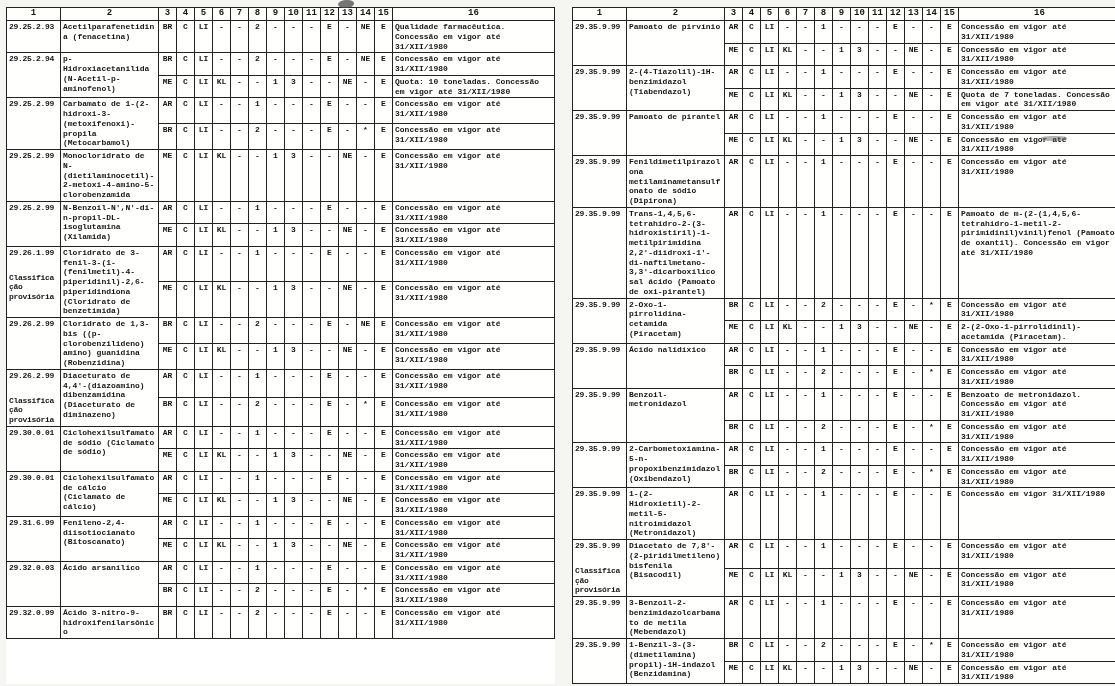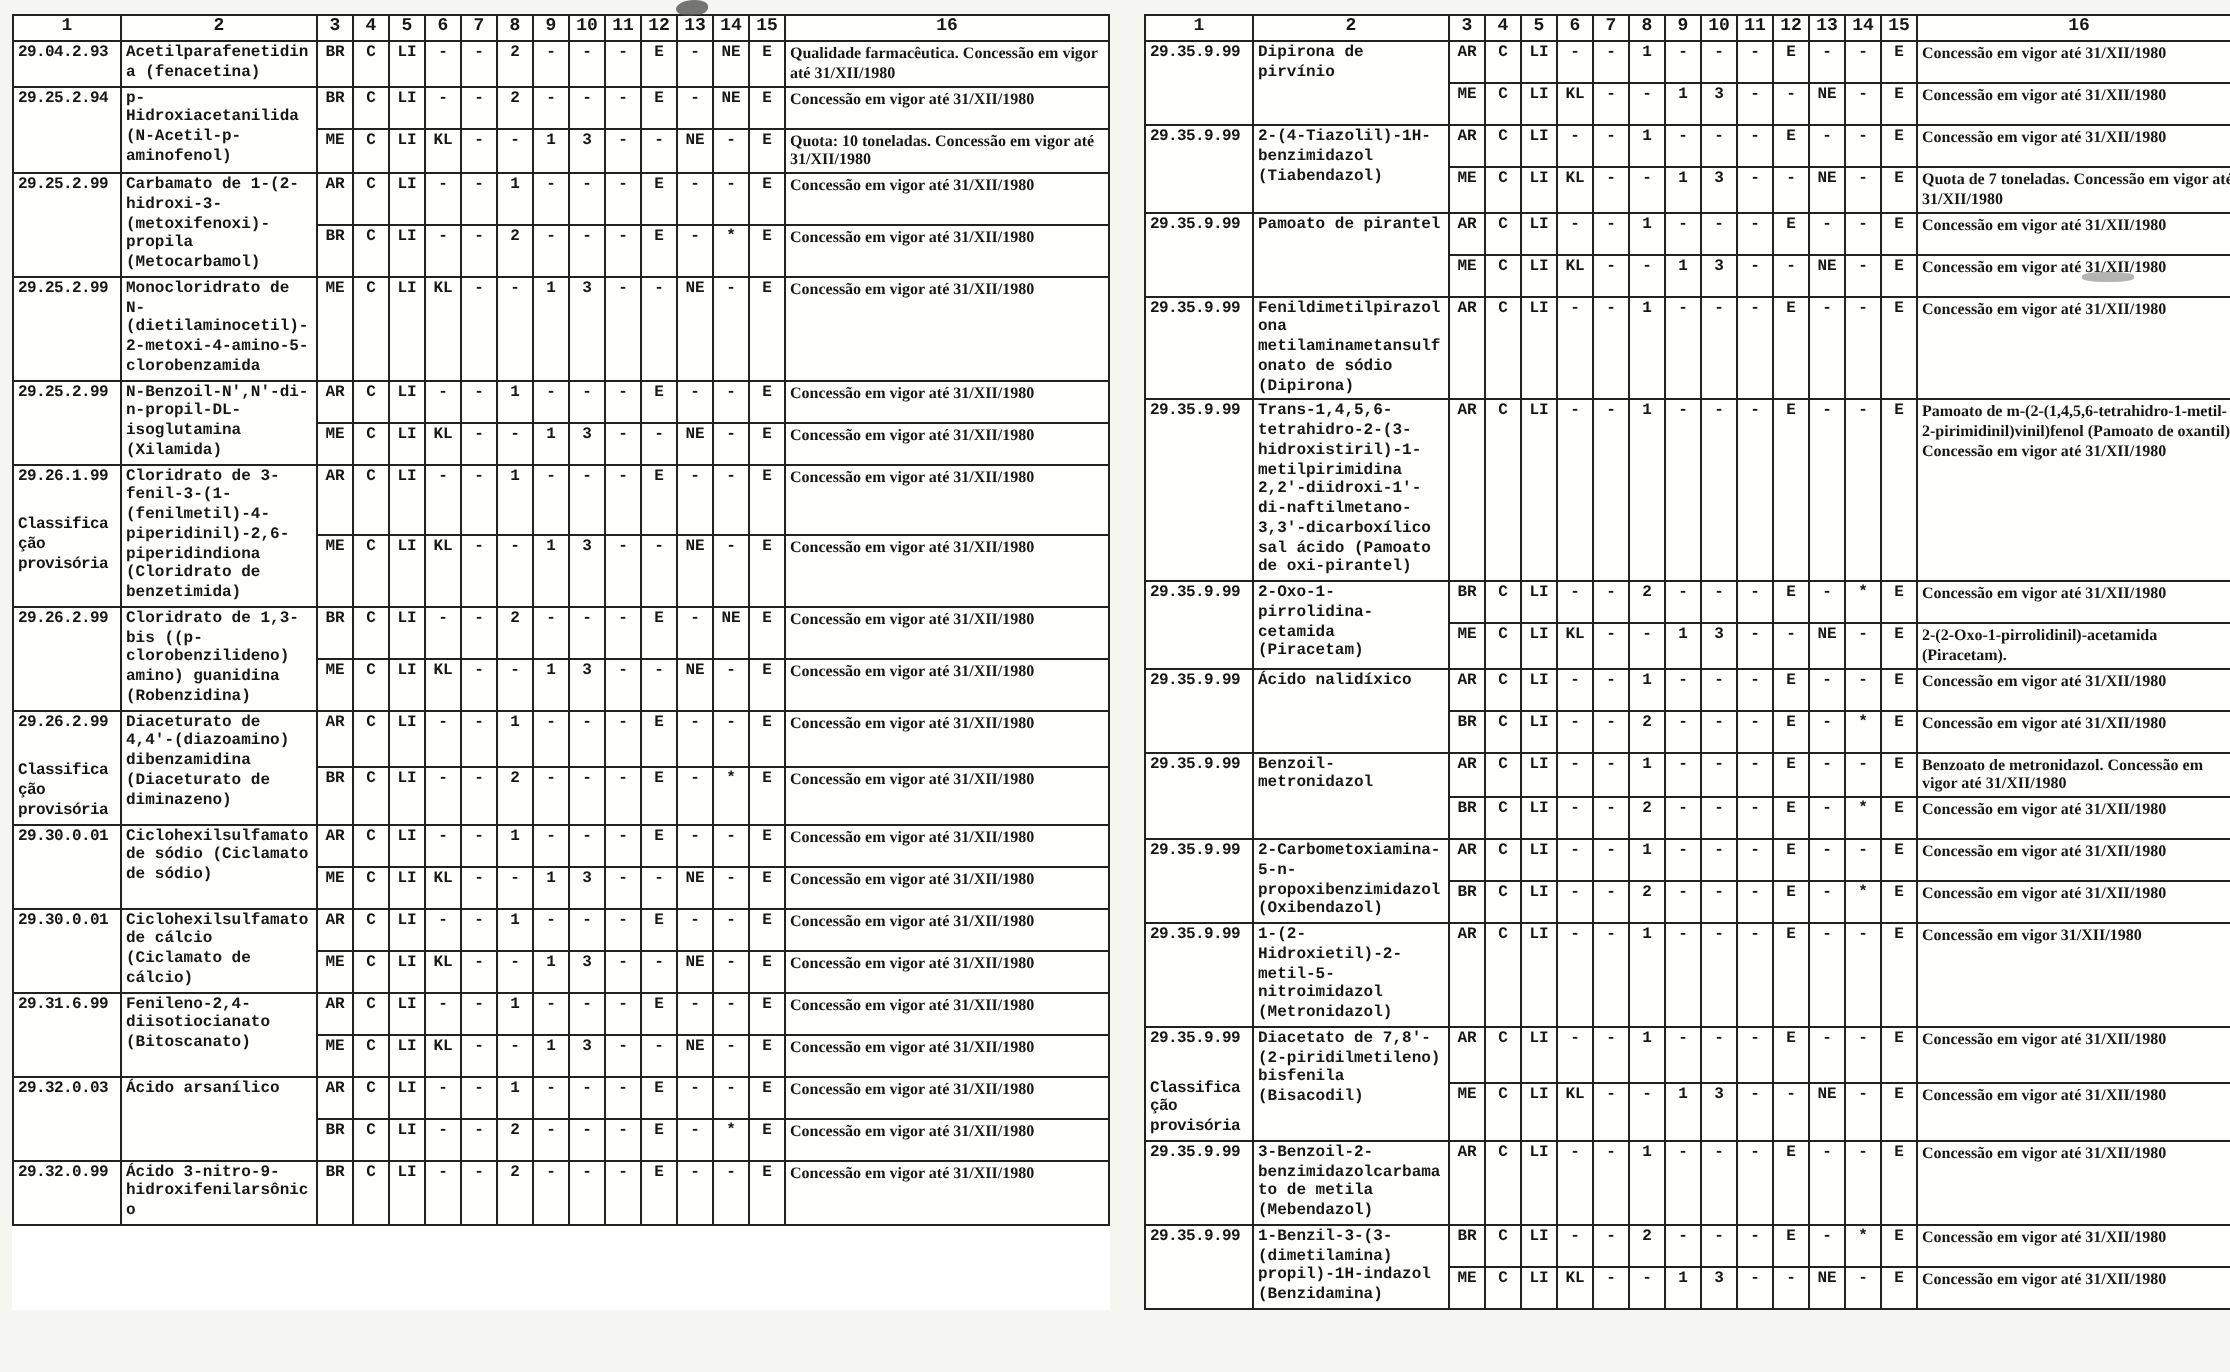--- a/index.html
+++ b/index.html
@@ -31,21 +31,21 @@
   td {
     font-size: 8px; font-weight: bold;
     line-height: 1.22;
     padding: 1px 2px;
   }
   tr.line { height: 21px; }
   td.code { letter-spacing: -0.3px; }
   td.code .note { margin-top: 15px; overflow-wrap: anywhere; }
   td.name { overflow-wrap: anywhere; }
   td.narrow { text-align: center; padding: 1px 0; overflow: hidden; }
-  td.obs { overflow-wrap: anywhere; font-family: Liberation Serif, serif; }
+  td.obs { overflow-wrap: anywhere; }
   .smudge {
     position: absolute; left: 338px; top: 0;
     width: 16px; height: 8px; background: #4a4a4a;
     border-radius: 60% 40% 55% 45%; opacity: .75;
   }
   .smudge2 {
     position: absolute; left: 1041px; top: 136px;
     width: 26px; height: 5px; background: #6a6a6a;
     border-radius: 40%; opacity: .5;
   }
@@ -90,21 +90,21 @@
             <th>12</th>
             <th>13</th>
             <th>14</th>
             <th>15</th>
             <th>16</th>
           </tr>
         </thead>
         <tbody>
           <tr class="line">
             <td rowspan="1" class="code">
-              <div>29.04.2.93</div>
+              <div>29.25.2.93</div>
             </td>
             <td rowspan="1" class="name">Acetilparafenetidina (fenacetina)</td>
             <td class="narrow">BR</td>
             <td class="narrow">C</td>
             <td class="narrow">LI</td>
             <td class="narrow">-</td>
             <td class="narrow">-</td>
             <td class="narrow">2</td>
             <td class="narrow">-</td>
             <td class="narrow">-</td>
@@ -558,21 +558,21 @@
             <th>14</th>
             <th>15</th>
             <th>16</th>
           </tr>
         </thead>
         <tbody>
           <tr class="line">
             <td rowspan="2" class="code">
               <div>29.35.9.99</div>
             </td>
-            <td rowspan="2" class="name">Dipirona de pirvínio</td>
+            <td rowspan="2" class="name">Pamoato de pirvínio</td>
             <td class="narrow">AR</td>
             <td class="narrow">C</td>
             <td class="narrow">LI</td>
             <td class="narrow">-</td>
             <td class="narrow">-</td>
             <td class="narrow">1</td>
             <td class="narrow">-</td>
             <td class="narrow">-</td>
             <td class="narrow">-</td>
             <td class="narrow">E</td>

